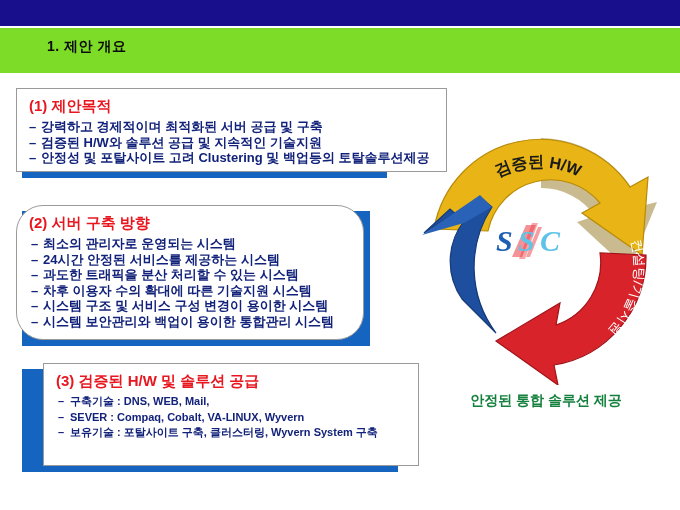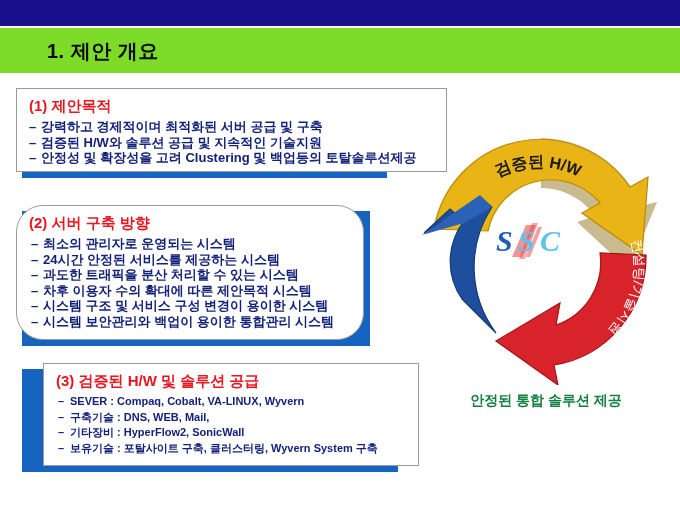--- a/index.html
+++ b/index.html
@@ -24,21 +24,21 @@
   }
   .green-band {
     position: absolute;
     left: 0; top: 28px;
     width: 680px; height: 45px;
     background: #7ddc28;
   }
   .slide-title {
     position: absolute;
     left: 47px; top: 38px;
-    font-size: 20px;
+    font-size: 14px;
     font-weight: bold;
     color: #0b0b0b;
     letter-spacing: 0.5px;
     white-space: nowrap;
   }
 
   
   .box {
     position: absolute;
     background: #ffffff;
@@ -138,48 +138,47 @@
 <div class="green-band"></div>
 <div class="slide-title">1. 제안 개요</div>
 
 <div class="box-shadow box1-sh"></div>
 <div class="box box1">
   <div class="box-inner">
     <div class="box-heading">(1) 제안목적</div>
     <ul class="bullet-list">
       <li>강력하고 경제적이며 최적화된 서버 공급 및 구축</li>
       <li>검증된 H/W와 솔루션 공급 및 지속적인 기술지원</li>
-      <li>안정성 및 확장성을 고려 Clustering 및 백업등의 토탈솔루션제공</li>
+      <li>안정성 및 포탈사이트 고려 Clustering 및 백업등의 토탈솔루션제공</li>
     </ul>
   </div>
 </div>
 
 <div class="box-shadow box2-sh"></div>
 <div class="box box2">
   <div class="box-inner">
     <div class="box-heading">(2) 서버 구축 방향</div>
     <ul class="bullet-list">
       <li>최소의 관리자로 운영되는 시스템</li>
       <li>24시간 안정된 서비스를 제공하는 시스템</li>
       <li>과도한 트래픽을 분산 처리할 수 있는 시스템</li>
-      <li>차후 이용자 수의 확대에 따른 제안목적 시스템</li>
+      <li>차후 이용자 수의 확대에 따른 기술지원 시스템</li>
       <li>시스템 구조 및 서비스 구성 변경이 용이한 시스템</li>
       <li>시스템 보안관리와 백업이 용이한 통합관리 시스템</li>
     </ul>
   </div>
 </div>
 
 <div class="box-shadow box3-sh"></div>
 <div class="box box3">
   <div class="box-inner">
     <div class="box-heading">(3) 검증된 H/W 및 솔루션 공급</div>
     <ul class="bullet-list">
+      <li>구축기술 : DNS, WEB, Mail,</li>
       <li>SEVER : Compaq, Cobalt, VA-LINUX, Wyvern</li>
-      <li>구축기술 : DNS, WEB, Mail,</li>
-      <li>기타장비 : HyperFlow2, SonicWall</li>
       <li>보유기술 : 포탈사이트 구축, 클러스터링, Wyvern System 구축</li>
     </ul>
   </div>
 </div>
 
 <div class="diagram">
   <svg width="268" height="282" viewBox="0 0 268 282" xmlns="http://www.w3.org/2000/svg">
     <defs>
       <path id="arcTop" d="M 46,152 A 88,88 0 0 1 222,152" fill="none"></path>
       <path id="arcLeft" d="M 42,214 A 92,92 0 0 1 40,138" fill="none"></path>

